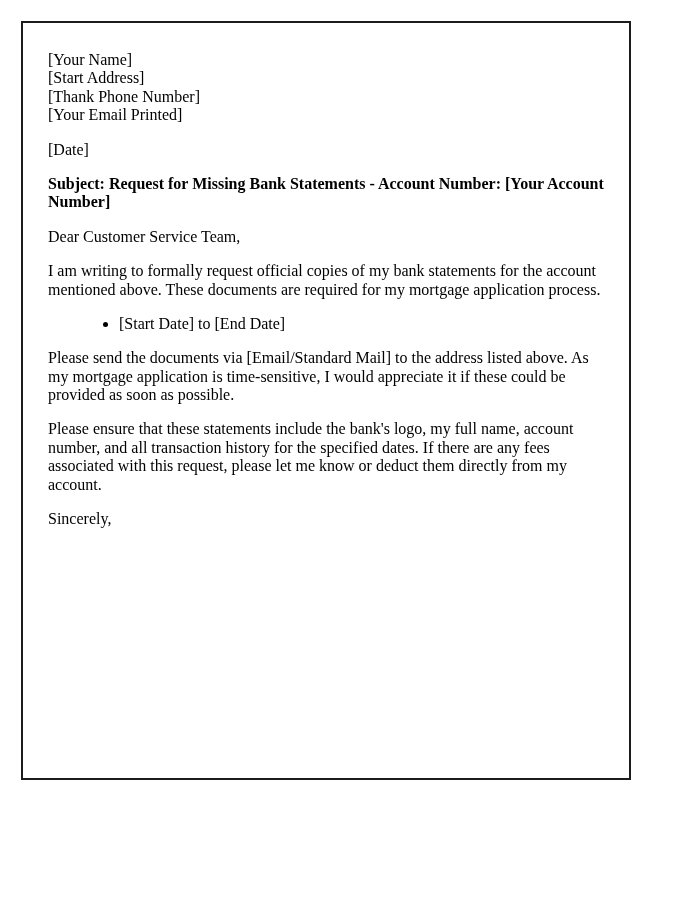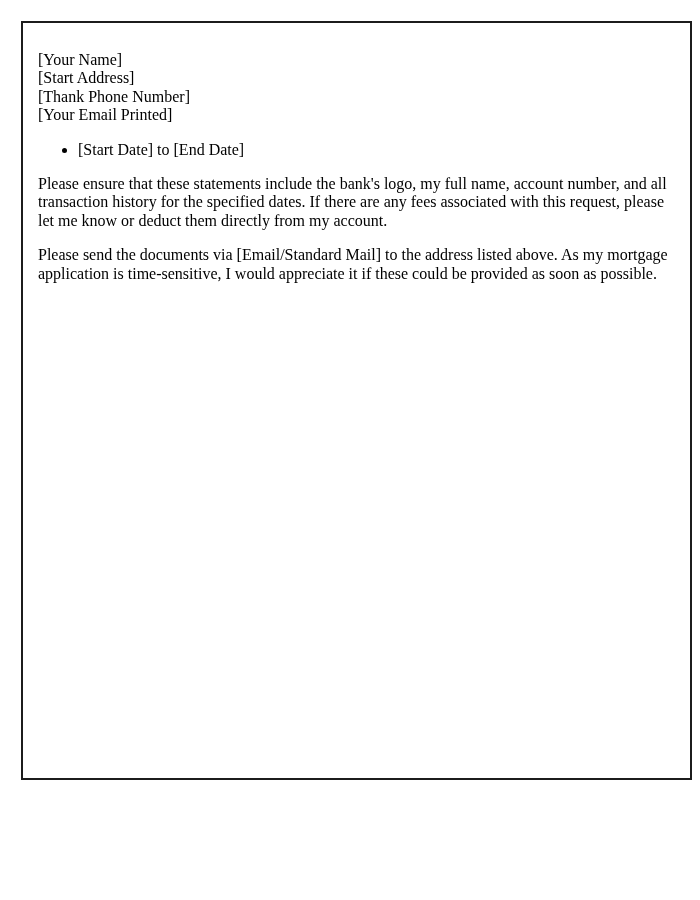--- a/index.html
+++ b/index.html
@@ -10,70 +10,76 @@
     height: 900px;
     font-family: "Liberation Serif", "DejaVu Serif", serif;
     font-size: 16px;
     color: #000000;
     -webkit-font-smoothing: antialiased;
   }
   .letter-page {
     position: absolute;
     left: 21px;
     top: 21px;
-    width: 671px;
+    width: 610px;
     height: 759px;
     box-sizing: border-box;
     border: 2px solid #1c1c1c;
     background: #ffffff;
-    padding: 12px 15px;
+    padding: 12px 25px;
     overflow: hidden;
   }
   .letter-page p {
     margin: 16px 0;
     line-height: 1.15;
   }
   .address-block {
     line-height: 1.15;
   }
   .subject-line {
     font-weight: bold;
   }
   ul.period-list {
     margin: 16px 0;
     padding-left: 40px;
     line-height: 1.15;
   }
   ul.period-list li {
     list-style-type: disc;
+    margin-left: 31px;
   }
 </style>
 </head>
 <body>
 
 <div class="letter-page">
 
   <p class="address-block">
     <span>[Your Name]</span><br>
     <span>[Start Address]</span><br>
     <span>[Thank Phone Number]</span><br>
     <span>[Your Email Printed]</span>
   </p>
 
+  <p>[Date]</p>
 
 
+  <p class="subject-line">Subject: Request for Missing Bank Statements - Account Number: [Your Account Number]</p>
 
+  <p>Dear Customer Service Team,</p>
 
+  <p>I am writing to formally request official copies of my bank statements for the account mentioned above. These documents are required for my mortgage application process.</p>
 
 
   <ul class="period-list">
     <li>[Start Date] to [End Date]</li>
   </ul>
 
+  <p>Please send the documents via [Email/Standard Mail] to the address listed above. As my mortgage application is time-sensitive, I would appreciate it if these could be provided as soon as possible.</p>
+
   <p>Please ensure that these statements include the bank's logo, my full name, account number, and all transaction history for the specified dates. If there are any fees associated with this request, please let me know or deduct them directly from my account.</p>
 
-  <p>Please send the documents via [Email/Standard Mail] to the address listed above. As my mortgage application is time-sensitive, I would appreciate it if these could be provided as soon as possible.</p>
 
-
+  <p>Sincerely,</p>
 
 
 
 </div>
 
 </body></html>

